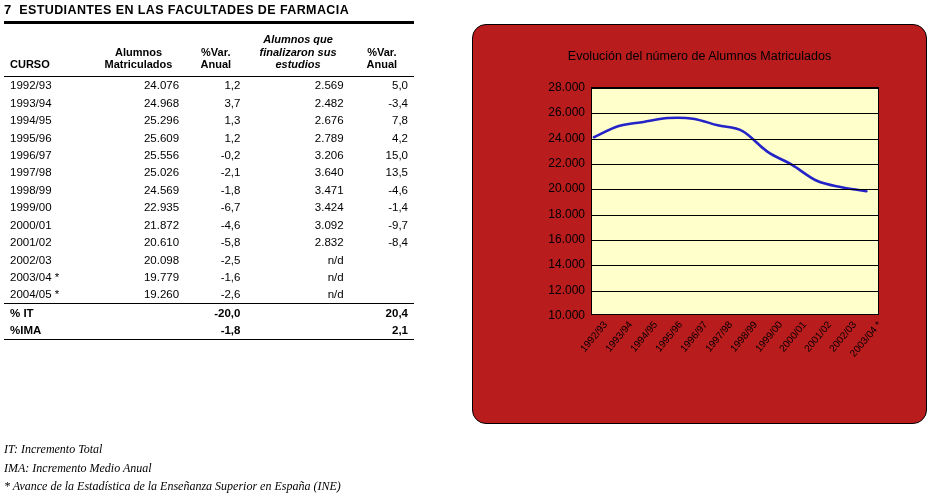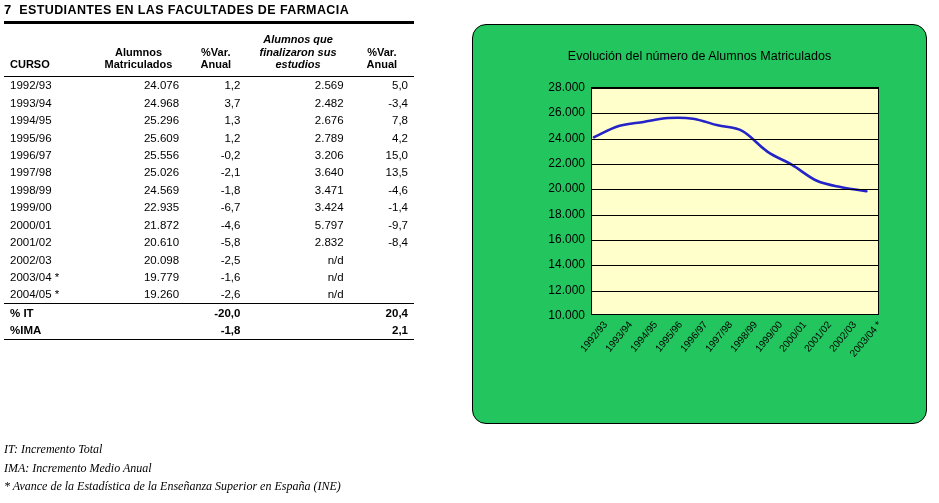--- a/index.html
+++ b/index.html
@@ -113,21 +113,21 @@
   }
   .notes div { white-space: nowrap; }
 
   
   .chart-panel {
     position: absolute;
     left: 472px;
     top: 24px;
     width: 455px;
     height: 400px;
-    background: #22c55e;
+    background: #b91c1c;
     border: 1.5px solid #000;
     border-radius: 14px;
     box-sizing: border-box;
   }
   .chart-title {
     position: absolute;
     left: 0; top: 24px;
     width: 100%;
     text-align: center;
     font-size: 12.5px;
@@ -288,21 +288,21 @@
             <td class="curso">1999/00</td>
             <td class="num">22.935</td>
             <td class="num2">-6,7</td>
             <td class="num3">3.424</td>
             <td class="num4">-1,4</td>
           </tr>
           <tr>
             <td class="curso">2000/01</td>
             <td class="num">21.872</td>
             <td class="num2">-4,6</td>
-            <td class="num3">5.797</td>
+            <td class="num3">3.092</td>
             <td class="num4">-9,7</td>
           </tr>
           <tr>
             <td class="curso">2001/02</td>
             <td class="num">20.610</td>
             <td class="num2">-5,8</td>
             <td class="num3">2.832</td>
             <td class="num4">-8,4</td>
           </tr>
           <tr>

